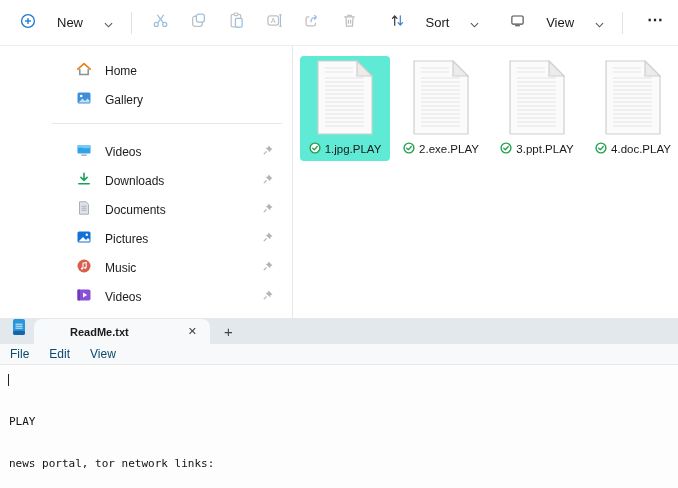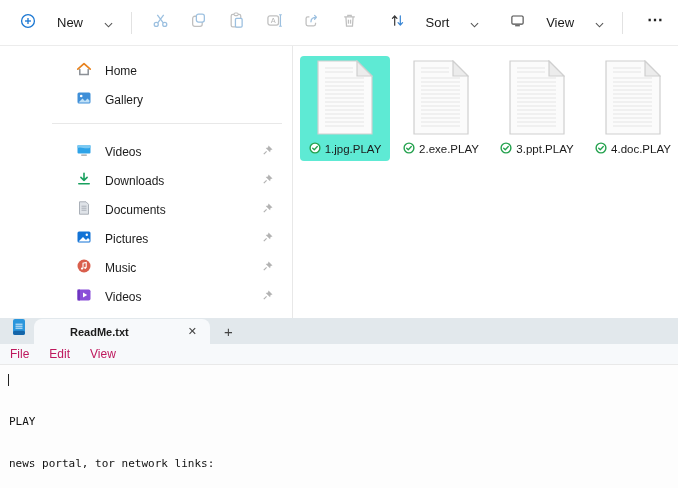--- a/index.html
+++ b/index.html
@@ -32,21 +32,21 @@
   
   .notepad { position:absolute; left:0; right:0; top:318px; bottom:0; display:flex; flex-direction:column; }
   .tabbar { height:27px; background:#e2e8ec; display:flex; align-items:flex-end; padding-left:10px; }
   .np-appicon { margin:0 8px 4px 2px; }
   .tab { width:176px; height:25px; background:#f7f9fb; border-radius:8px 8px 0 0; display:flex;
          align-items:center; padding:0 6px 0 16px; }
   .tab-title { flex:1; font-size:11px; font-weight:700; color:#1b1b1b;margin-left:20px; }
   .tab-close { font-size:11px; color:#444; padding:2px 7px; border-radius:4px; }
   .tab-plus { font-size:15px; color:#444; margin:0 0 4px 14px; }
   .menubar { height:24px; background:#f7f9fb; display:flex; align-items:center; border-bottom:1px solid #e9e9e9; }
-  .menu-item { font-size:12px; color:#be185d; padding:3px 10px; }
+  .menu-item { font-size:12px; color:#0c4a6e; padding:3px 10px; }
   .content { flex:1; background:#fdfdfd; padding:8px 8px 0 9px; position:relative;
              font-family:"DejaVu Sans Mono","Liberation Mono",monospace; font-size:11px;
              line-height:14px; color:#111; white-space:pre; }
   .caret { position:absolute; left:8px; top:9px; width:1px; height:12px; background:#222; }
 </style>
 </head>
 <body>
 
 <svg width="0" height="0" style="position:absolute" aria-hidden="true">
   <defs>

